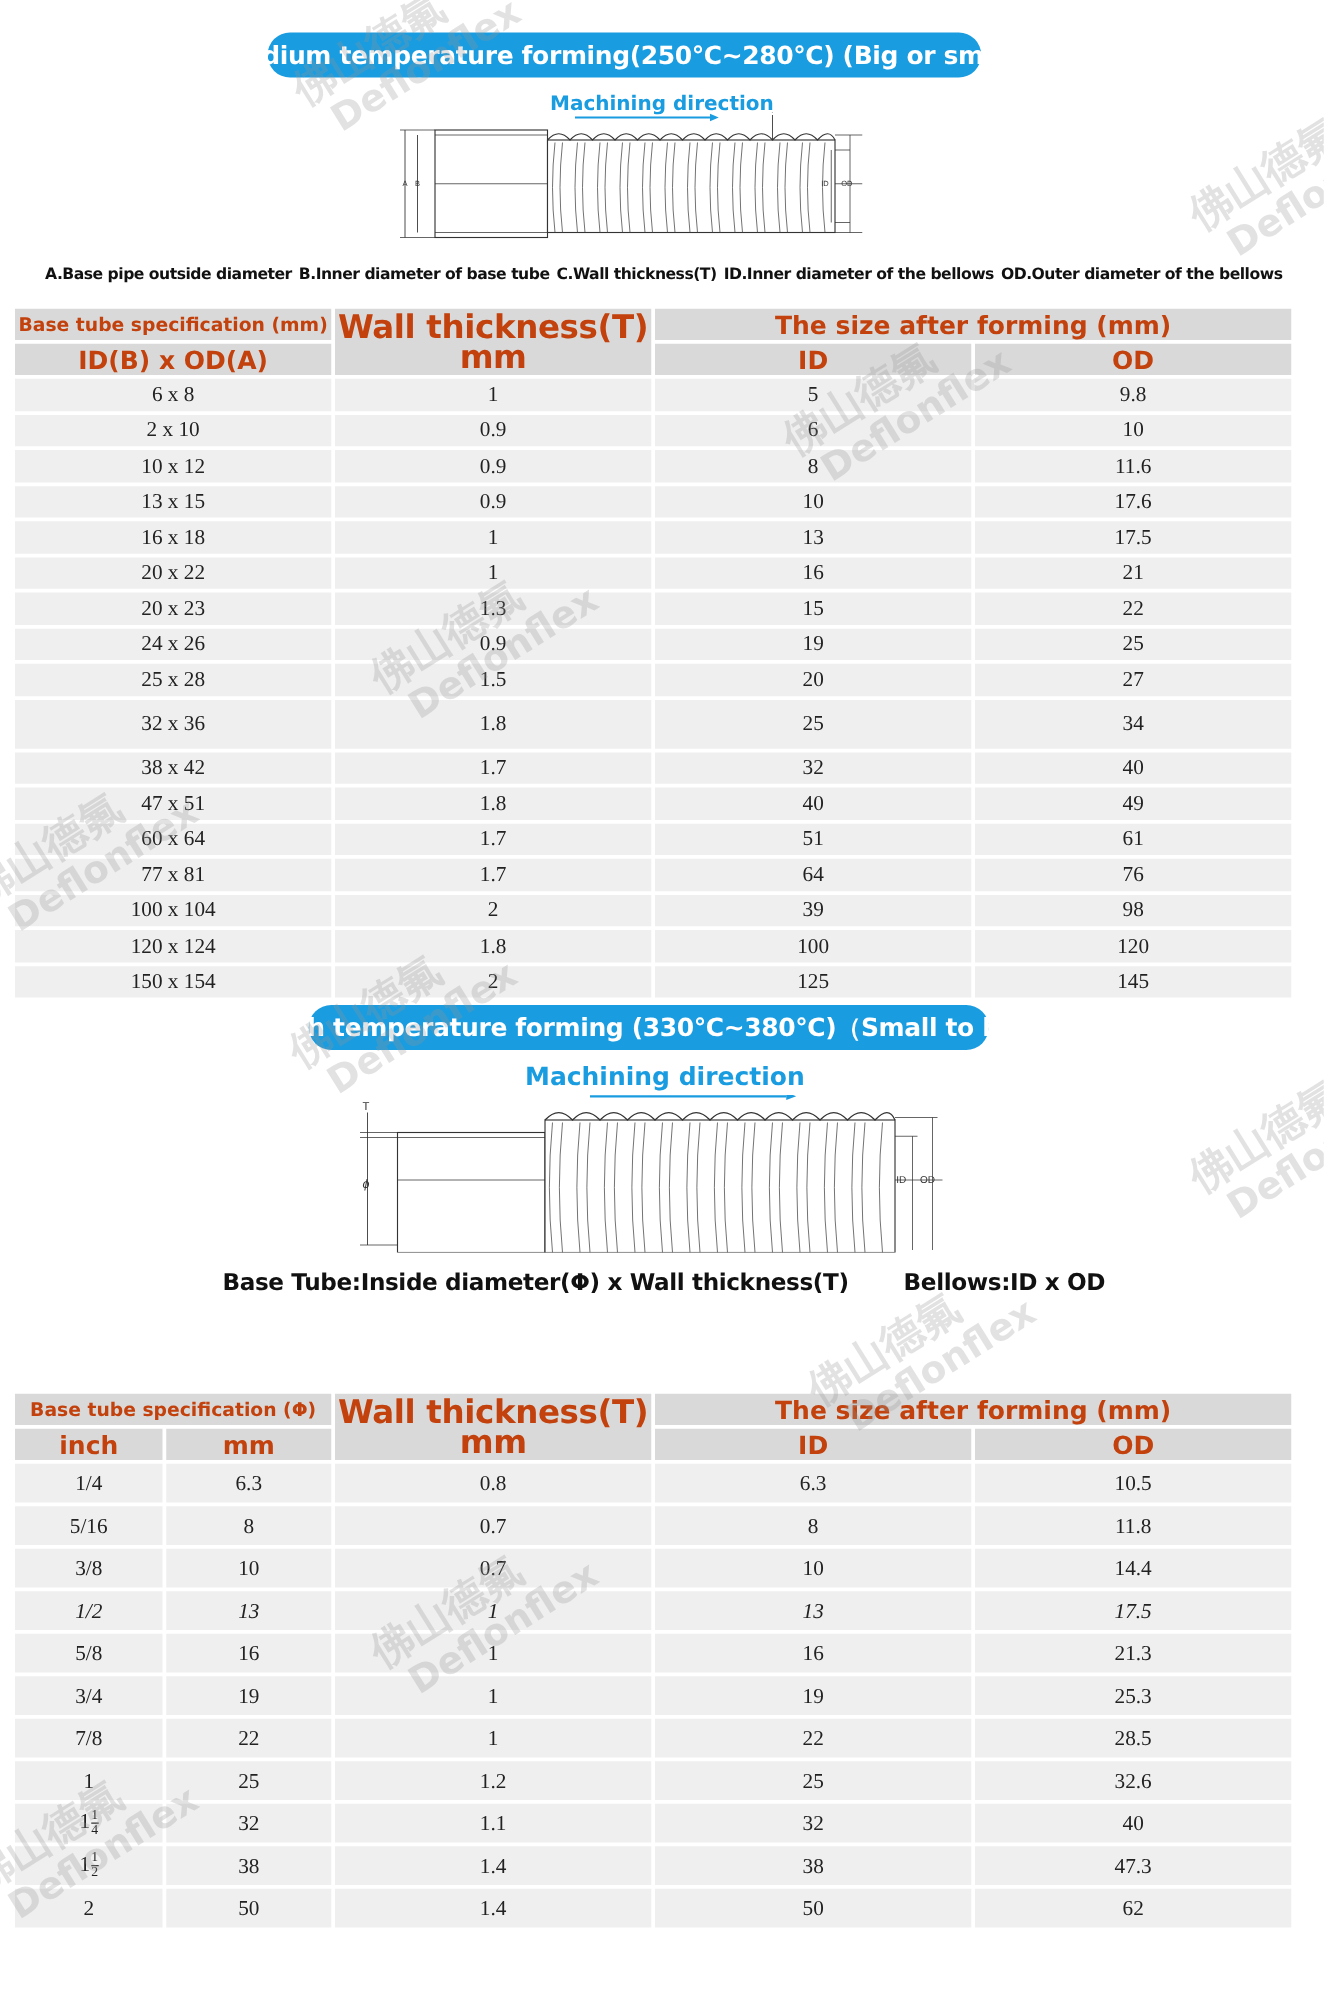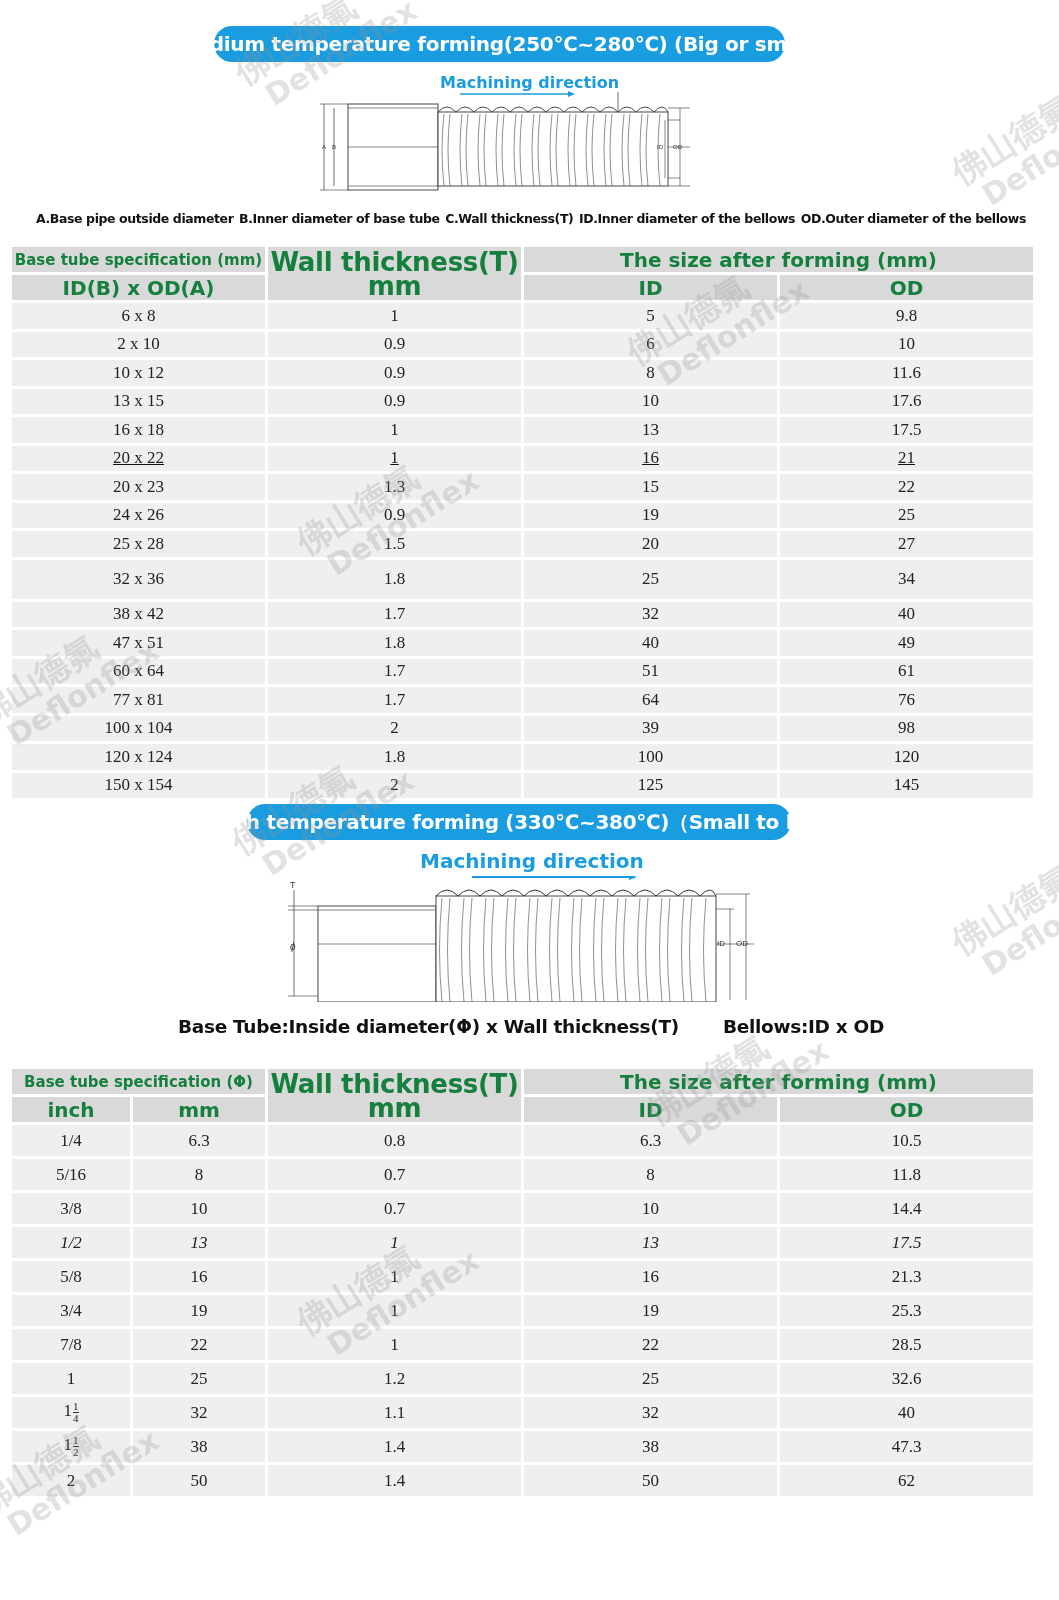--- a/index.html
+++ b/index.html
@@ -26,21 +26,21 @@
       position: absolute; top: 1016px; left: 178px; font-size: 18.5px; font-weight: bold;
       font-family: "DejaVu Sans", sans-serif; letter-spacing: -0.3px; white-space: nowrap; text-align: right;
     }
     .formula .sep { display: inline-block; width: 44px; }
 
     table.spec {
       position: absolute; left: 12px; width: 1017px; border-collapse: separate; border-spacing: 3px 3px;
       table-layout: fixed; margin-left: -3px;
     }
     table.spec th {
-      background: #d9d9d9; font-family: "DejaVu Sans", sans-serif; font-weight: bold; color: #15803d;
+      background: #d9d9d9; font-family: "DejaVu Sans", sans-serif; font-weight: bold; color: #c2410c;
       padding: 0; text-align: center; white-space: nowrap;
     }
     table.spec td {
       background: #efefef; font-family: "Liberation Serif", serif; font-size: 17px; color: #222;
       text-align: center; padding: 0; white-space: nowrap;
     }
     .big-head { font-size: 26px; line-height: 24px; letter-spacing: -0.3px; }
     .mid-head { font-size: 20px; }
     .small-head { font-size: 15px; }
 
@@ -180,21 +180,21 @@
         <td>0.9</td>
         <td>10</td>
         <td>17.6</td>
       </tr>
       <tr style="height: 25.5px;">
         <td>16 x 18</td>
         <td>1</td>
         <td>13</td>
         <td>17.5</td>
       </tr>
-      <tr style="height: 25.5px; text-decoration: underline;">
+      <tr style="height: 25.5px;">
         <td>20 x 22</td>
         <td>1</td>
         <td>16</td>
         <td>21</td>
       </tr>
       <tr style="height: 25.5px;">
         <td>20 x 23</td>
         <td>1.3</td>
         <td>15</td>
         <td>22</td>
@@ -320,21 +320,21 @@
   <line x1="446" y1="33" x2="446" y2="124" stroke="#333" stroke-width="0.6"></line>
   <line x1="462" y1="18" x2="462" y2="124" stroke="#333" stroke-width="0.6"></line>
   <text x="433" y="70" font-size="8" fill="#333">ID</text>
   <text x="452" y="70" font-size="8" fill="#333">OD</text>
 </svg>
 
 <div class="formula">
   <span>Base Tube:Inside diameter(Φ) x Wall thickness(T)</span><span class="sep"></span><span>Bellows:ID x OD</span>
 </div>
 
-<table class="spec" style="top:1066px;">
+<table class="spec" style="top:1112px;">
   <colgroup>
     <col style="width:118px">
       <col style="width:132px">
       <col style="width:253px">
       <col style="width:253px">
       <col style="width:253px">
   </colgroup>
   <thead>
     <tr style="height:25px;">
       <th colspan="2" class="small-head">Base tube specification (Φ)</th>

